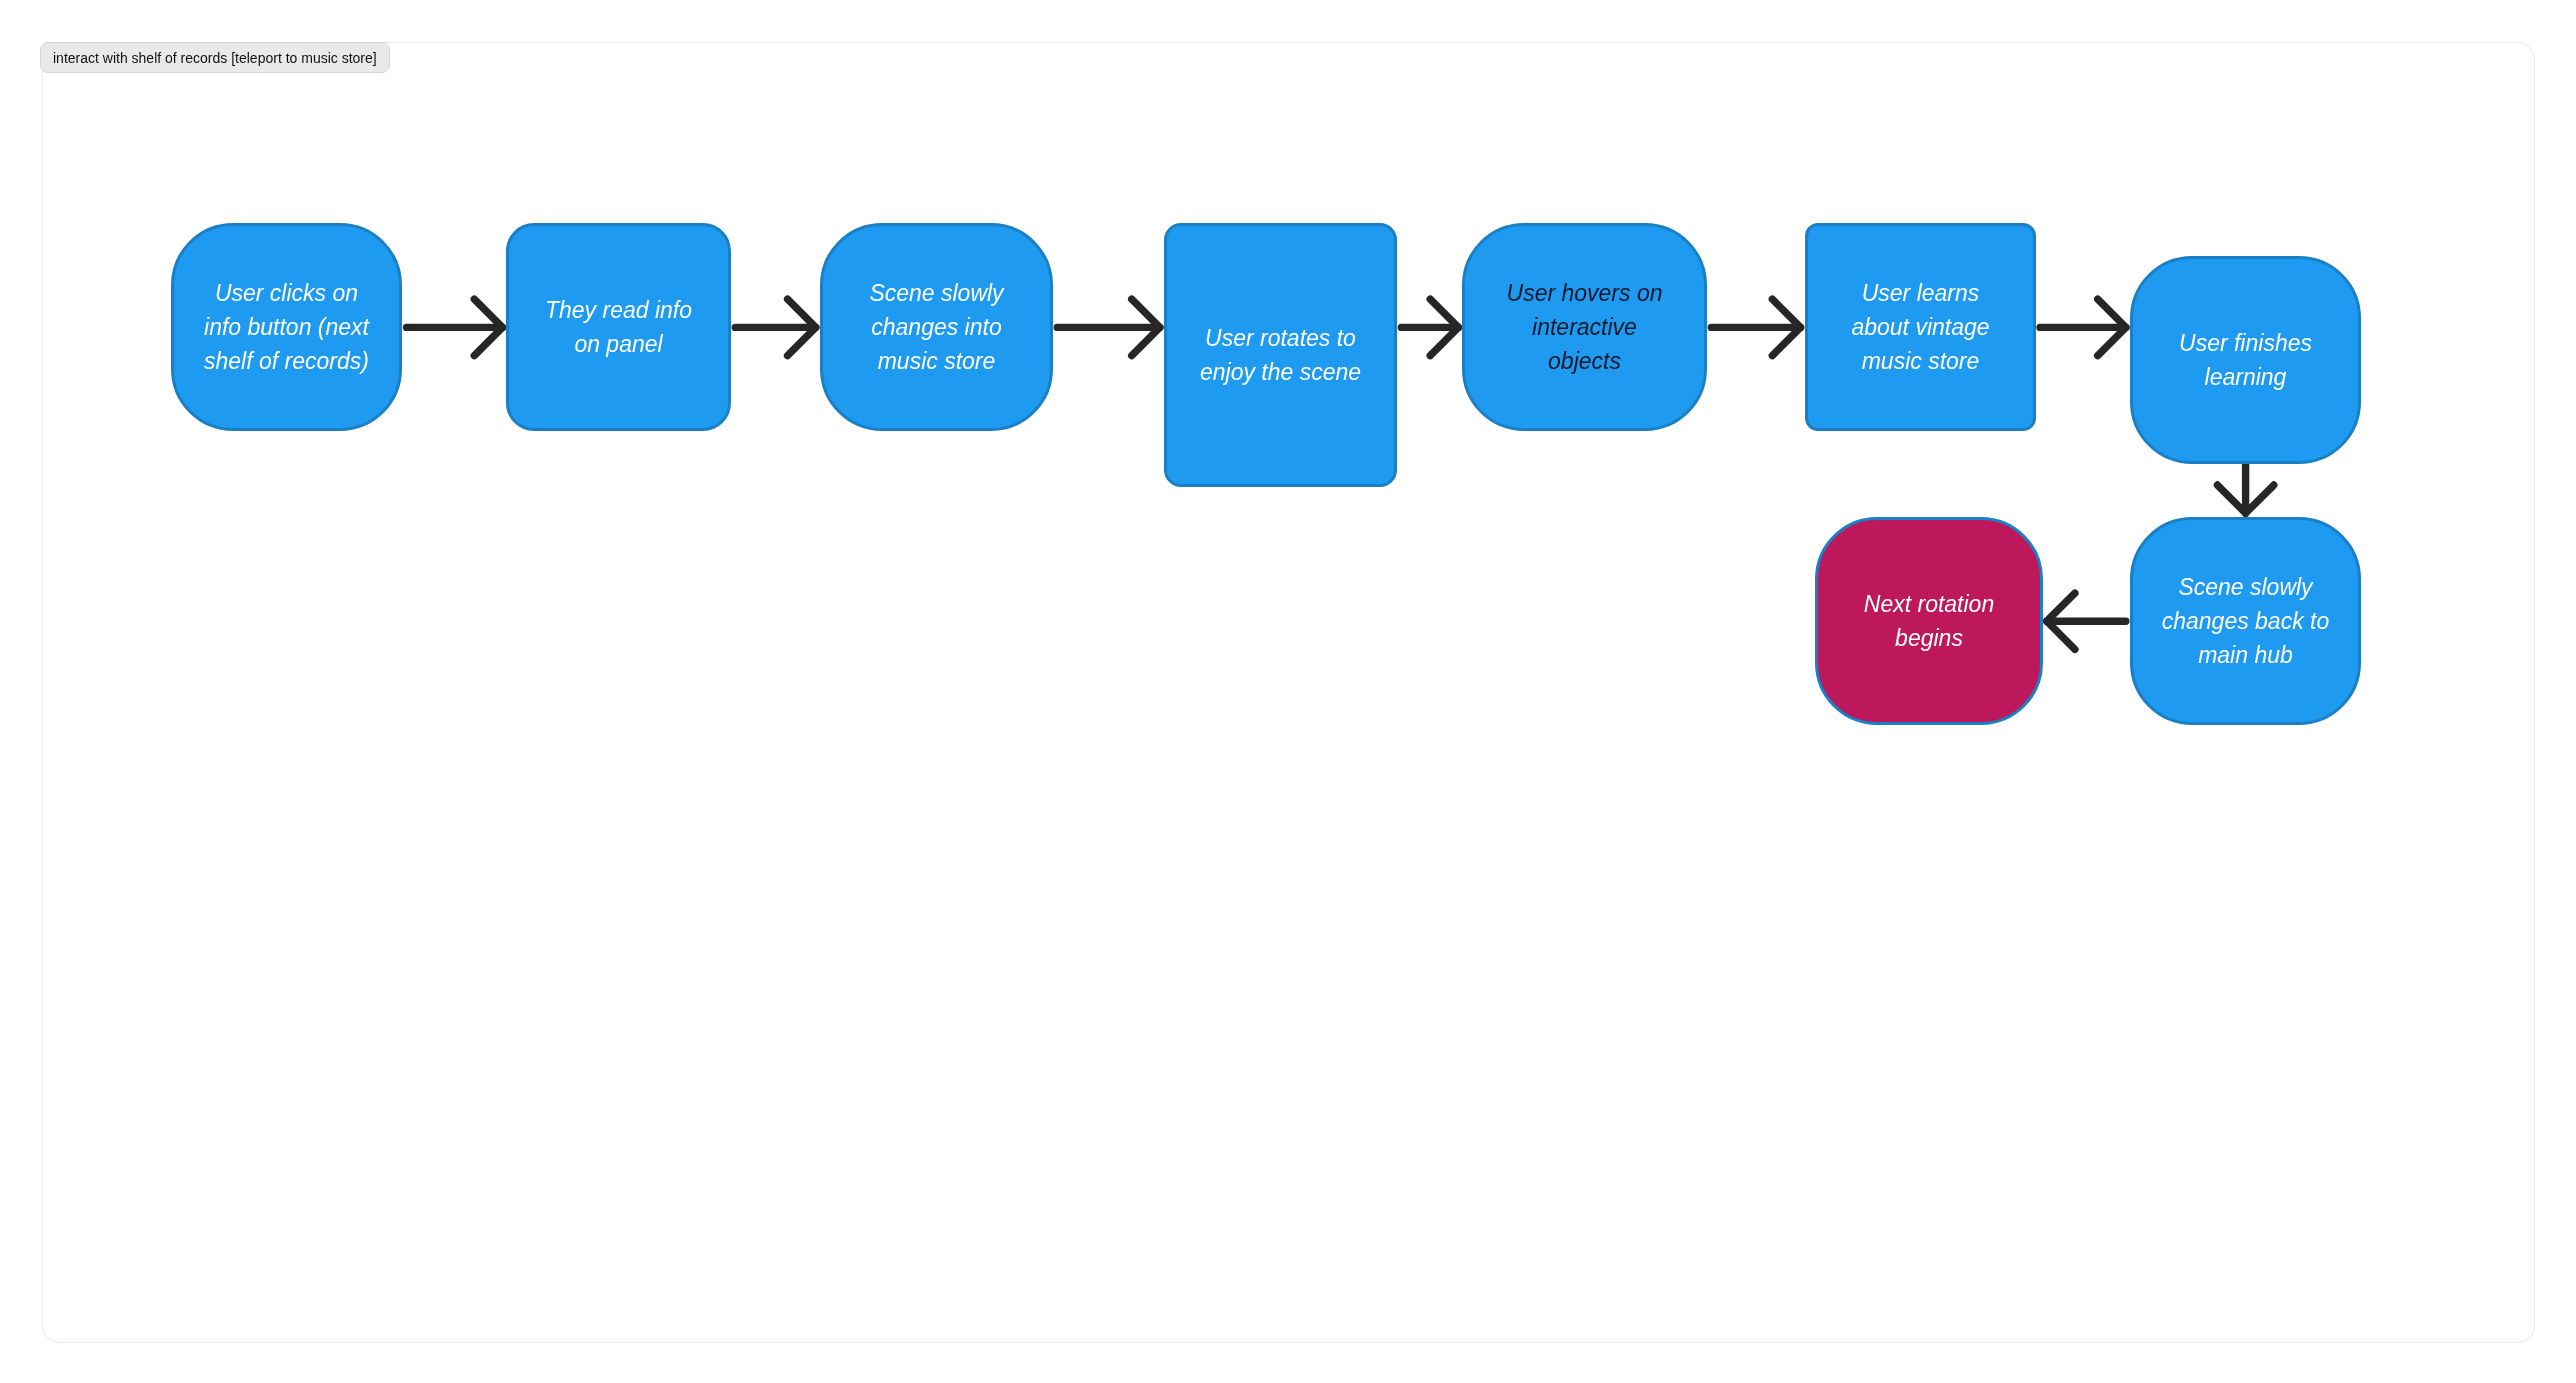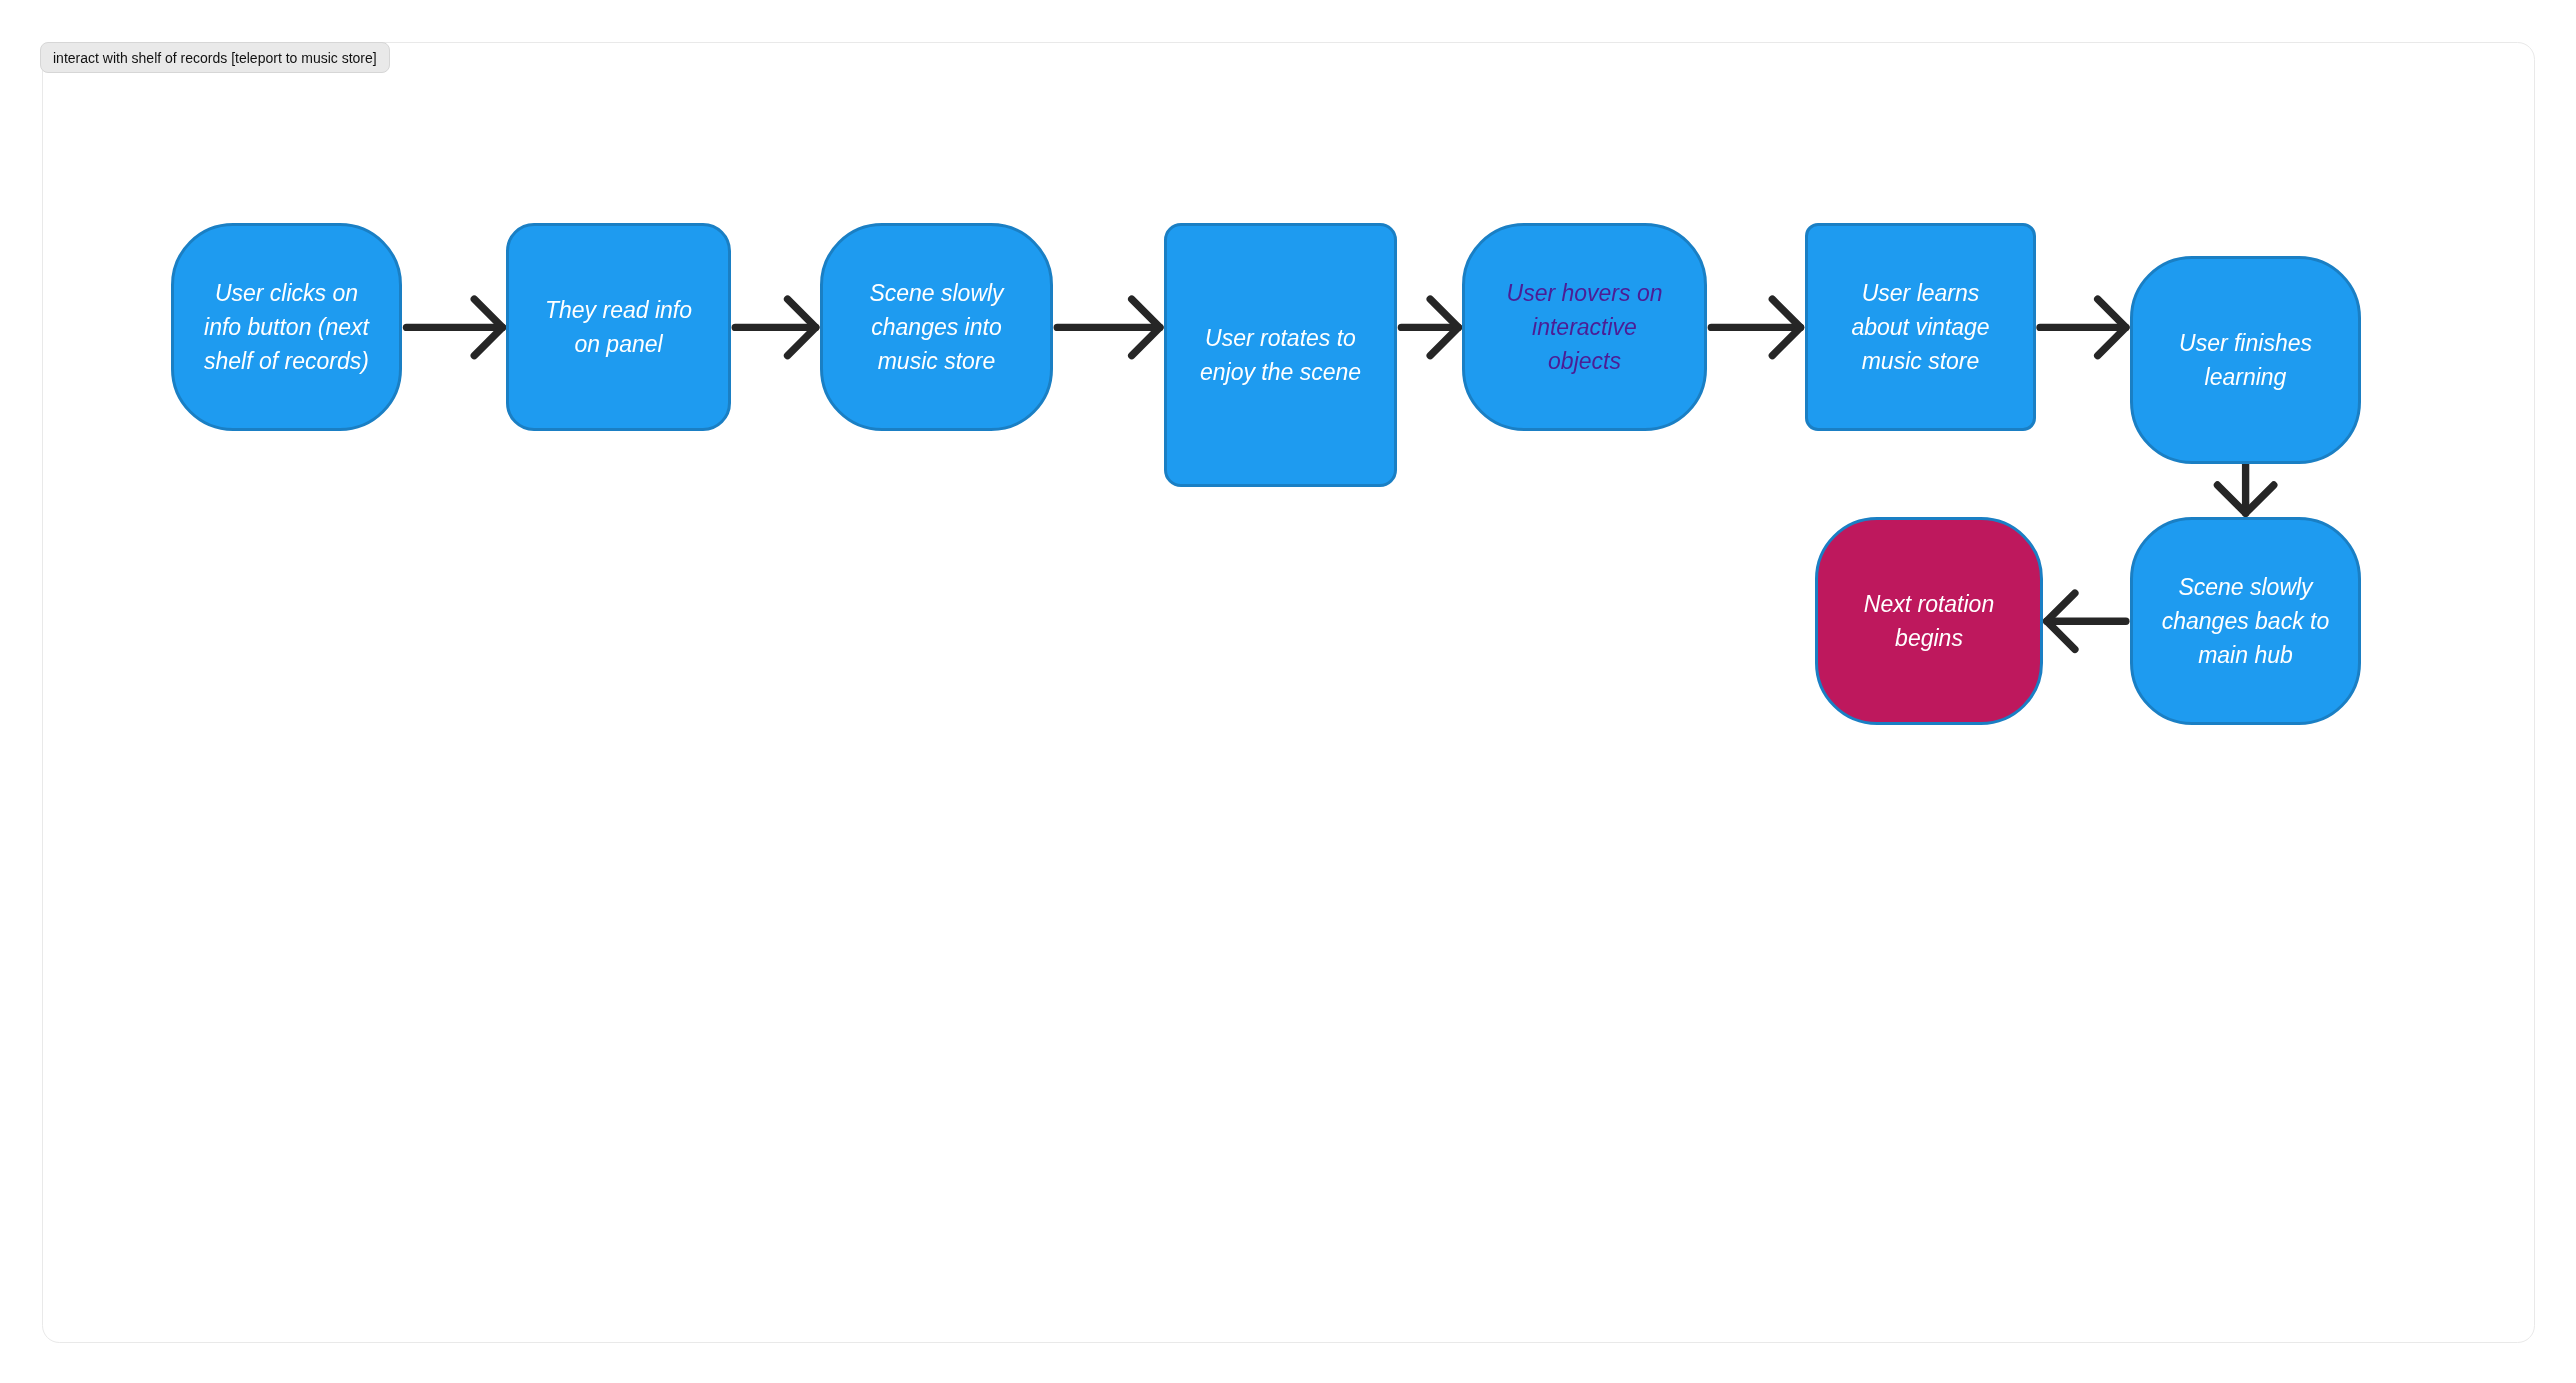--- a/index.html
+++ b/index.html
@@ -130,21 +130,21 @@
     </div>
     <div class="node" style="left: 820px; top: 221px; width: 233px; height: 208px; border-radius: 62px; background: rgb(30, 155, 240); border-color: rgb(26, 127, 196); color: rgb(255, 255, 255);">
       <span class="node-label">Scene slowly
 changes into
 music store</span>
     </div>
     <div class="node" style="left: 1164px; top: 221px; width: 233px; height: 264px; border-radius: 17px; background: rgb(30, 155, 240); border-color: rgb(26, 127, 196); color: rgb(255, 255, 255);">
       <span class="node-label">User rotates to
 enjoy the scene</span>
     </div>
-    <div class="node" style="left: 1462px; top: 221px; width: 245px; height: 208px; border-radius: 62px; background: rgb(30, 155, 240); border-color: rgb(26, 127, 196); color: #4c1d95;">
+    <div class="node" style="left: 1462px; top: 221px; width: 245px; height: 208px; border-radius: 62px; background: rgb(30, 155, 240); border-color: rgb(26, 127, 196); color: #0f172a;">
       <span class="node-label">User hovers on
 interactive
 objects</span>
     </div>
     <div class="node" style="left: 1805px; top: 221px; width: 231px; height: 208px; border-radius: 13px; background: rgb(30, 155, 240); border-color: rgb(26, 127, 196); color: rgb(255, 255, 255);">
       <span class="node-label">User learns
 about vintage
 music store</span>
     </div>
     <div class="node" style="left: 2130px; top: 221px; width: 231px; height: 208px; border-radius: 62px; background: rgb(30, 155, 240); border-color: rgb(26, 127, 196); color: rgb(255, 255, 255); margin-top: 33px;">

